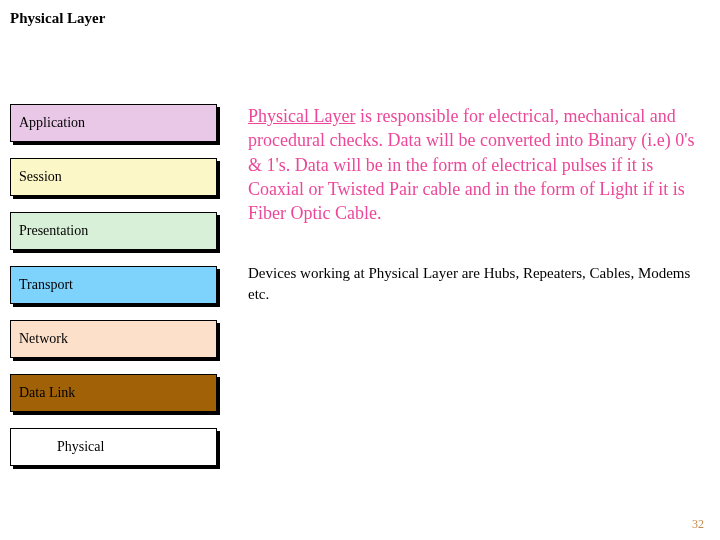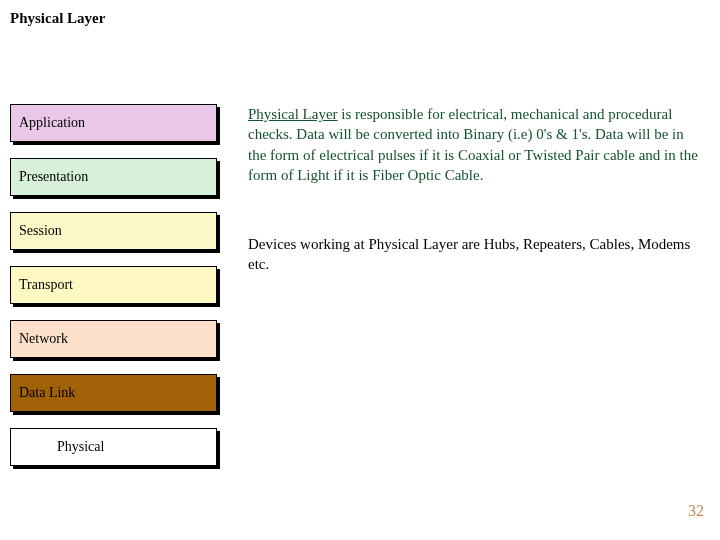--- a/index.html
+++ b/index.html
@@ -6,30 +6,30 @@
   html, body { width: 720px; height: 540px; font-family: Arial, Helvetica, sans-serif; background: #fff; }
   .page { position: relative; width: 720px; height: 540px; font-family: Liberation Serif, serif; }
   .title { position: absolute; top: 10px; left: 10px; font-size: 15px; font-weight: bold; color: #000; }
   .layers { position: absolute; top: 104px; left: 10px; width: 210px; }
   .layer-wrap { position: relative; margin-bottom: 13px; height: 41px; }
   .layer-shadow { position: absolute; top: 3px; left: 3px; width: 207px; height: 38px; background: #000; }
   .layer-box { position: absolute; top: 0; left: 0; width: 207px; height: 38px; border: 1.5px solid #000; display: flex; align-items: center; padding-left: 8px; font-size: 14px; font-weight: 400; color: #000; }
   .bg-app { background: #e8c7e7; text-align: center; }
   .bg-pres { background: #d7f0d7; }
   .bg-sess { background: #fbf7c6; }
-  .bg-trans { background: #fef9c3; }
+  .bg-trans { background: #7dd3fc; }
   .bg-net { background: #fce0c9; }
   .bg-data { background: #a16207; }
   .bg-phys { background: #fff; padding-left: 46px; }
   .content { position: absolute; top: 104px; left: 248px; width: 450px; }
-  .para1 { font-size: 15px; line-height: 1.35; color: #14532d; margin-bottom: 49px; font-weight: 400; }
+  .para1 { font-size: 18px; line-height: 1.35; color: #ec4899; margin-bottom: 38px; font-weight: 400; }
   .para1 .lead { font-weight: 400; text-decoration: underline; }
   .para1 .lead-word { font-weight: 400; }
   .para2 { font-size: 15px; line-height: 1.35; color: #000000; font-weight: 400; }
-  .pagenum { position: absolute; bottom: 20px; right: 16px; font-size: 16px; color: #c48a4a; }
+  .pagenum { position: absolute; bottom: 8px; right: 16px; font-size: 12px; color: #c48a4a; }
   .left-texture { position: absolute; top: 0; left: 0; width: 42px; height: 540px; background:
     repeating-linear-gradient(0deg, rgba(200,170,120,0.15) 0 4px, transparent 4px 8px),
     repeating-linear-gradient(90deg, rgba(200,170,120,0.15) 0 4px, transparent 4px 8px);
     z-index: -1;
   }
 </style>
 </head>
 <body>
 
 <div class="page">
@@ -37,25 +37,25 @@
 
   <div class="title">Physical Layer</div>
 
   <div class="layers">
     <div class="layer-wrap">
       <div class="layer-shadow"></div>
       <div class="layer-box bg-app">Application</div>
     </div>
     <div class="layer-wrap">
       <div class="layer-shadow"></div>
-      <div class="layer-box bg-pres">Presentation</div>
+      <div class="layer-box bg-sess">Session</div>
     </div>
     <div class="layer-wrap">
       <div class="layer-shadow"></div>
-      <div class="layer-box bg-sess">Session</div>
+      <div class="layer-box bg-pres">Presentation</div>
     </div>
     <div class="layer-wrap">
       <div class="layer-shadow"></div>
       <div class="layer-box bg-trans">Transport</div>
     </div>
     <div class="layer-wrap">
       <div class="layer-shadow"></div>
       <div class="layer-box bg-net">Network</div>
     </div>
     <div class="layer-wrap">

